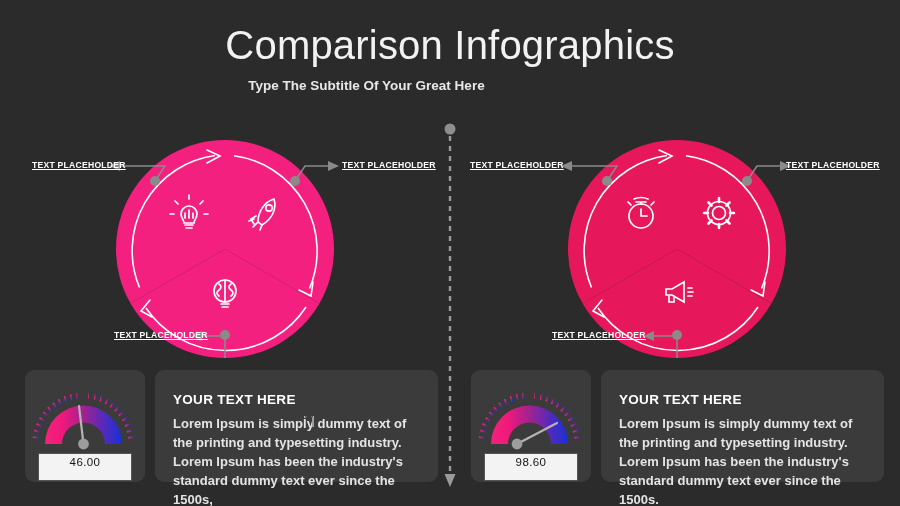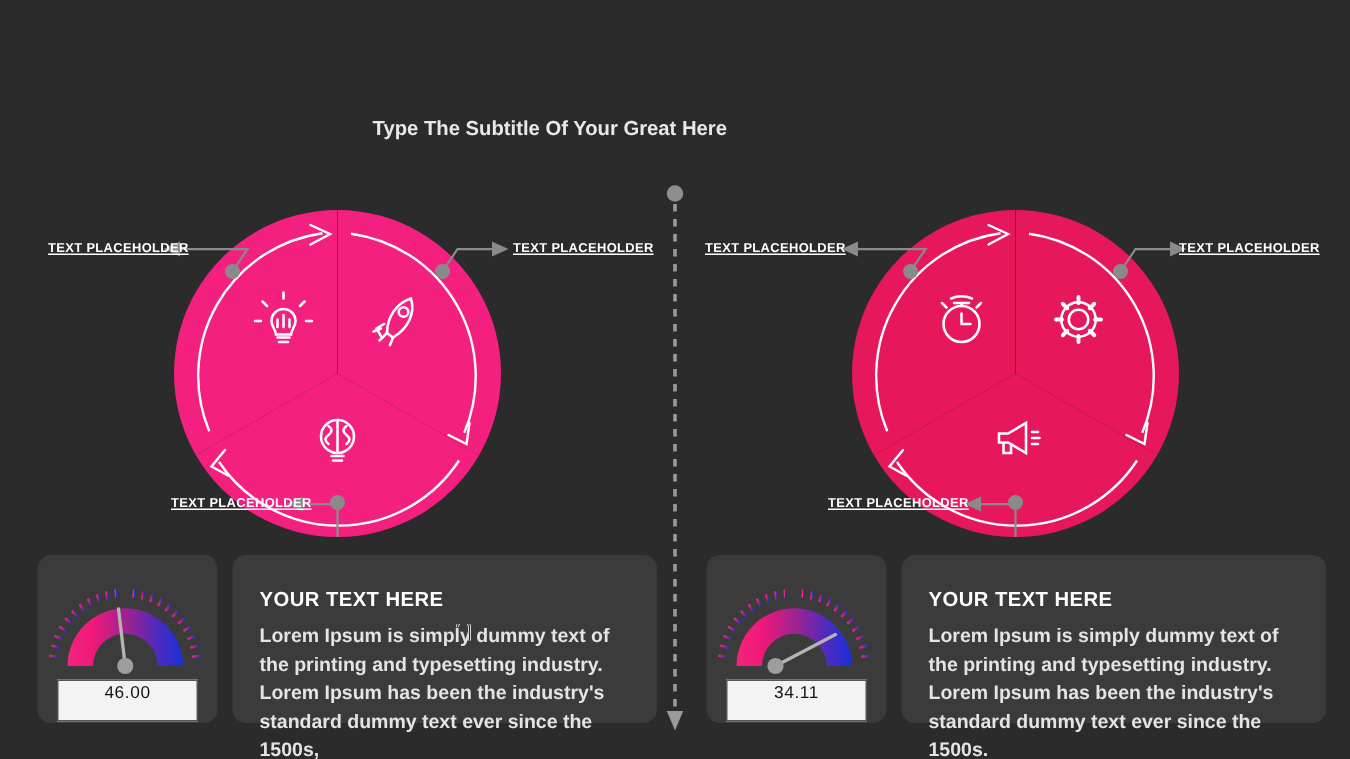--- a/index.html
+++ b/index.html
@@ -100,20 +100,21 @@
   }
 
   
   #cursor{position:absolute;left:300px;top:416px;pointer-events:none;}
 </style>
 </head>
 <body>
 
 <div id="slide">
 
+  <div id="title">Comparison Infographics</div>
   <div id="subtitle">Type The Subtitle Of Your Great Here</div>
 
   <div id="divider">
     <svg width="34" height="368" viewBox="0 0 34 368">
       <circle cx="17" cy="7" r="5.5" fill="#8e8e8e"></circle>
       <line x1="17" y1="14" x2="17" y2="352" stroke="#9a9a9a" stroke-width="2.4" stroke-dasharray="5 5"></line>
       <polygon points="17,365 11.5,352 22.5,352" fill="#9a9a9a"></polygon>
     </svg>
   </div>
 
@@ -383,21 +384,21 @@
         <line x1="97.6" y1="66" x2="103.1" y2="66"></line>
       </g>
 
       <path d="M14,66 A38.5,38.5 0 0,1 91,66 L74,66 A21.5,21.5 0 0,0 31,66 Z" fill="url(#gradR)"></path>
 
       <g>
         <line x1="40" y1="66" x2="80" y2="45" stroke="#b4b4b4" stroke-width="2.2" stroke-linecap="round"></line>
         <circle cx="40" cy="66" r="5.4" fill="#9d9d9d"></circle>
       </g>
     </svg>
-    <div class="gauge-value">34.11</div>
+    <div class="gauge-value">98.60</div>
   </div>
 
   <div class="text-card" id="text-card-right">
     <div class="card-heading">YOUR TEXT HERE</div>
     <div class="card-body">Lorem Ipsum is simply dummy text of the printing and typesetting industry. Lorem Ipsum has been the industry's standard dummy text ever since the 1500s.</div>
   </div>
 
   <div id="cursor">
     <svg width="18" height="20" viewBox="0 0 18 20">
       <path d="M5,2 a4,4 0 1,1 8,0 v9" fill="none" stroke="#e8e8e8" stroke-width="2"></path>

